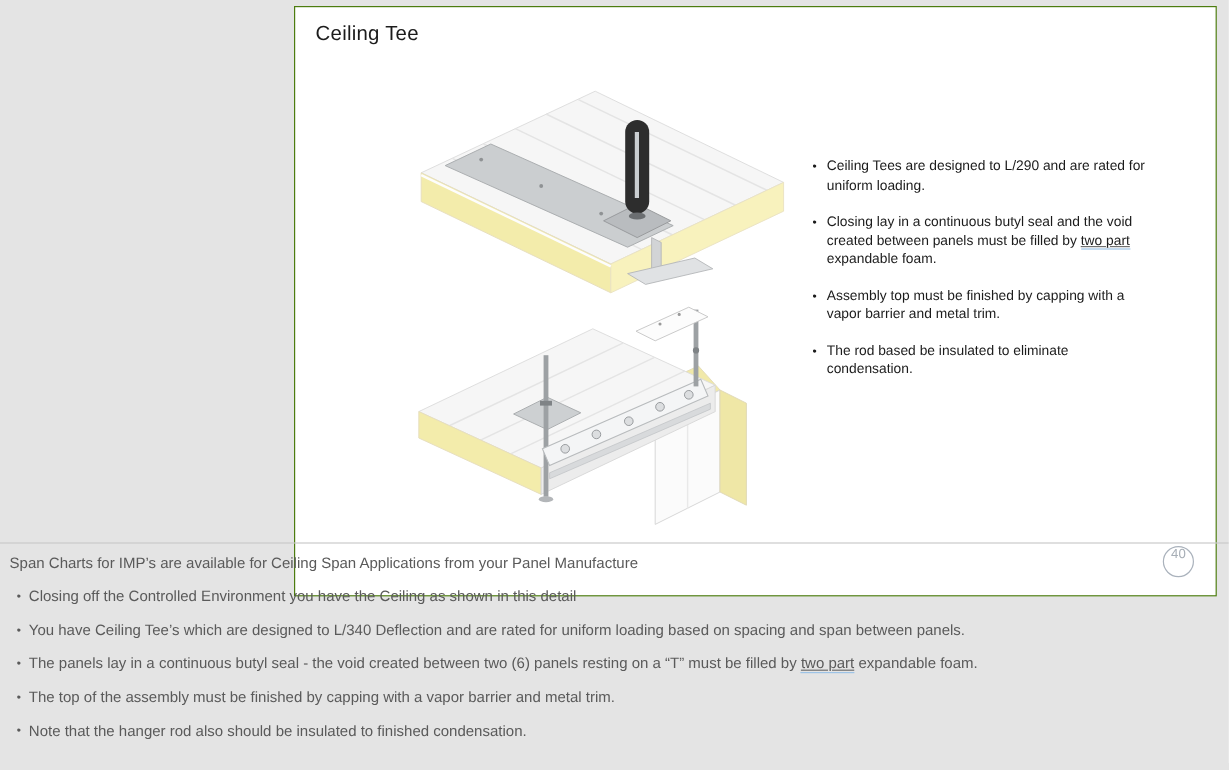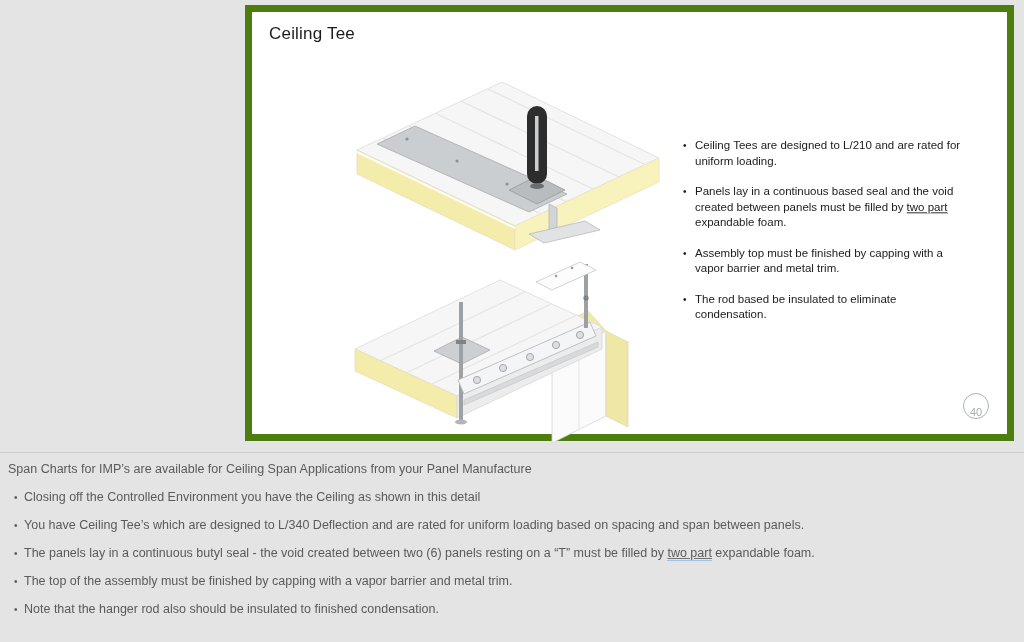--- a/index.html
+++ b/index.html
@@ -7,23 +7,23 @@
   body {
     background: #e4e4e4;
     font-family: "Liberation Sans", sans-serif;
     position: relative;
   }
 
   
   .slide {
     position: absolute;
     left: 245px; top: 5px;
-    width: 769px; height: 436px;
+    width: 769px; height: 492px;
     background: #ffffff;
-    border: 7px solid #4d7c0f;
+    border: 1px solid #4d7c0f;
   }
   .slide-title {
     position: absolute;
     left: 17px; top: 12px;
     font-size: 17px;
     color: #1c1c1c;
     letter-spacing: 0.2px;
   }
   .illus-top    { position: absolute; left: 85px;  top: 42px;  width: 330px; height: 202px; }
   .illus-bottom { position: absolute; left: 88px;  top: 242px; width: 335px; height: 190px; }
@@ -45,21 +45,21 @@
     border-bottom: 1px solid #9dc3e6;
     margin-top: 40px;
   }
 
   .page-badge {
     position: absolute;
     right: 18px; bottom: 15px;
     width: 26px; height: 26px;
     border: 1.5px solid #aab2bc;
     border-radius: 50%;
-    display: flex; align-items: flex-end; justify-content: center;
+    display: flex; align-items: flex-start; justify-content: center;
     font-size: 11px;
     color: #a7aeb6;
   }
 
   
   .notes {
     position: absolute;
     left: 0; top: 452px;
     width: 1024px; height: 218px;
     border-top: 1px solid #cbcbcb;
@@ -159,25 +159,25 @@
       <g fill="#9a9a9a">
         <circle cx="216" cy="22" r="1.3"></circle>
         <circle cx="232" cy="14" r="1.3"></circle>
       </g>
     </svg>
   </div>
 
   <div class="slide-bullets">
     <div class="sbullet">
       <span class="marker">•</span>
-      <span class="btext">Ceiling Tees are designed to L/210 and are rated for uniform loading.</span>
-    </div>
-    <div class="sbullet">
-      <span class="marker">•</span>
-      <span class="btext"><span>Panels lay in a continuous based seal and the void created between panels must be filled by </span><span class="ul-blue">two part</span><span> expandable foam.</span></span>
+      <span class="btext">Ceiling Tees are designed to L/290 and are rated for uniform loading.</span>
+    </div>
+    <div class="sbullet">
+      <span class="marker">•</span>
+      <span class="btext"><span>Closing lay in a continuous butyl seal and the void created between panels must be filled by </span><span class="ul-blue">two part</span><span> expandable foam.</span></span>
     </div>
     <div class="sbullet">
       <span class="marker">•</span>
       <span class="btext">Assembly top must be finished by capping with a vapor barrier and metal trim.</span>
     </div>
     <div class="sbullet">
       <span class="marker">•</span>
       <span class="btext">The rod based be insulated to eliminate condensation.</span>
     </div>
   </div>

